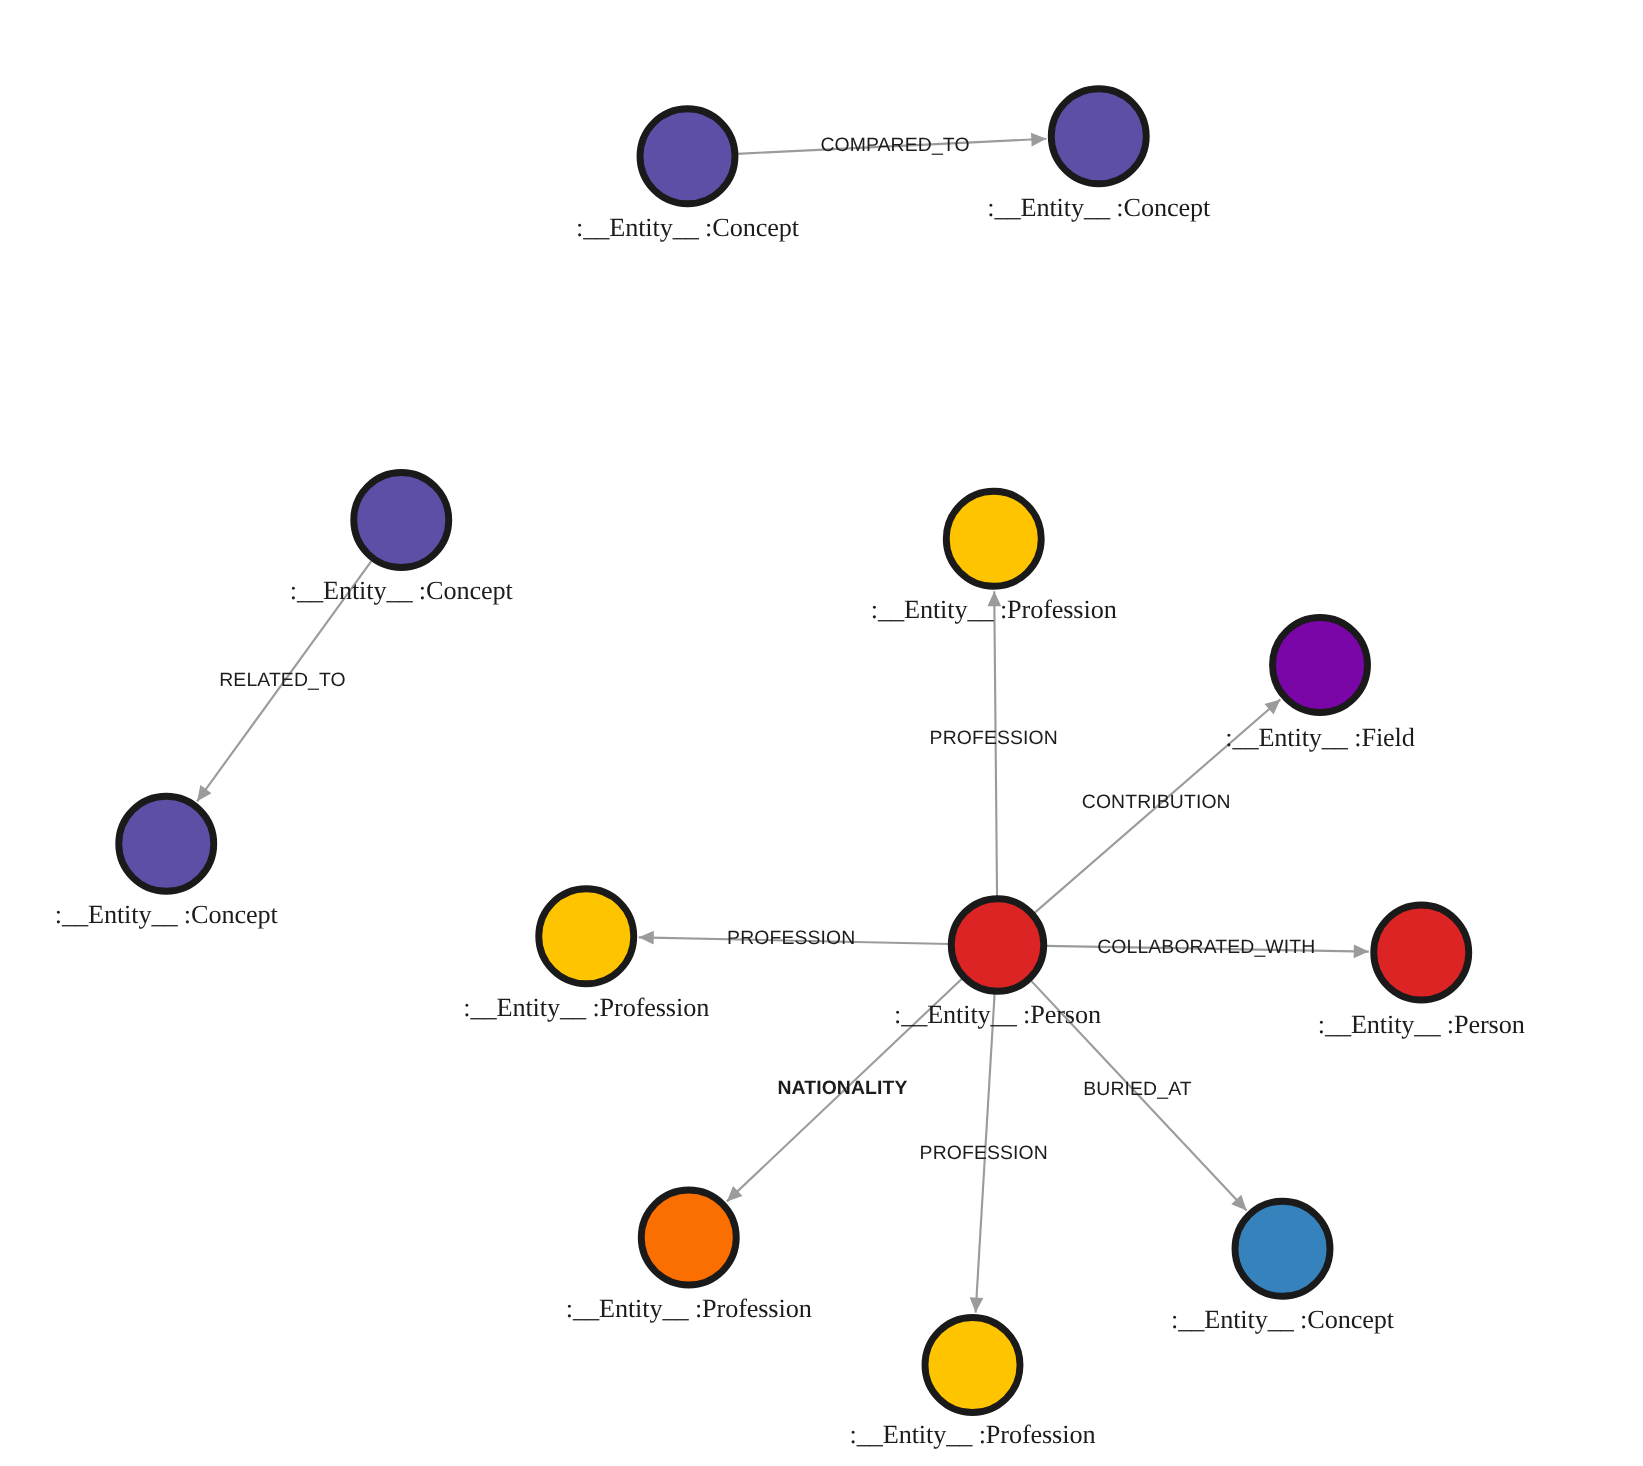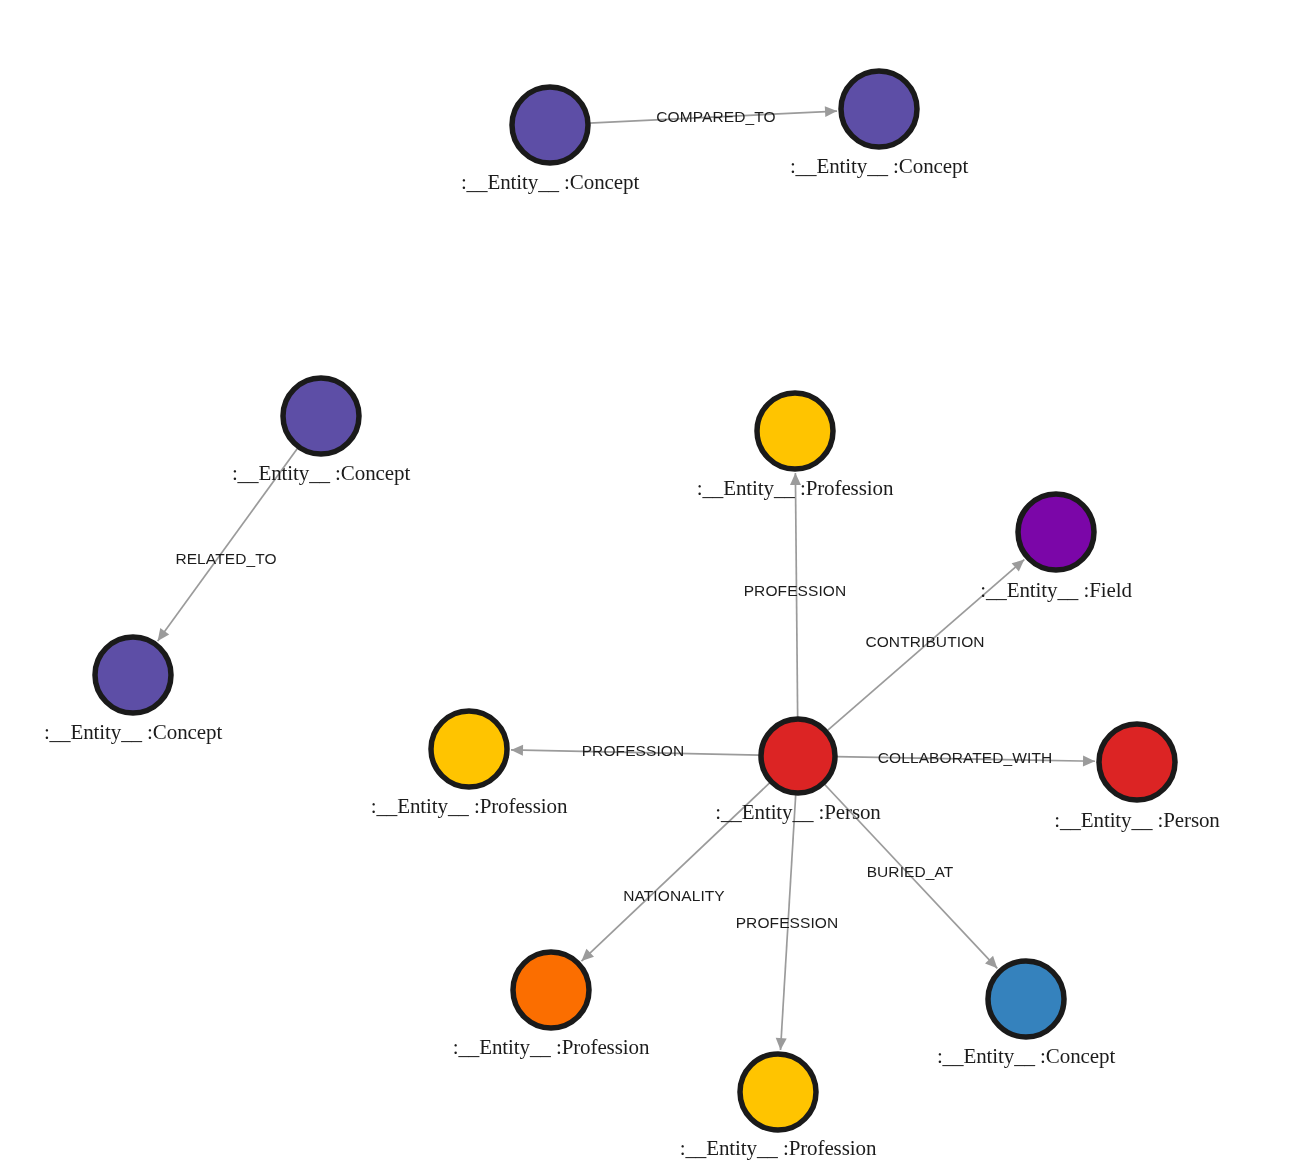--- a/index.html
+++ b/index.html
@@ -91,26 +91,26 @@
         <circle cx="469" cy="737" r="38" fill="#ffc400" class="node-circle"></circle>
         <circle cx="798" cy="744" r="37" fill="#dc2424" class="node-circle"></circle>
         <circle cx="1137" cy="750" r="38" fill="#dc2424" class="node-circle"></circle>
         <circle cx="551" cy="978" r="38" fill="#fb6e00" class="node-circle"></circle>
         <circle cx="1026" cy="987" r="38" fill="#3582bd" class="node-circle"></circle>
         <circle cx="778" cy="1080" r="38" fill="#ffc400" class="node-circle"></circle>
       </g>
   </svg>
   <div id="labels-layer">
       <div class="edge-label" style="left: 716px; top: 105px;">COMPARED_TO</div>
-      <div class="edge-label" style="left: 226px; top: 547px;">RELATED_TO</div>
+      <div class="edge-label" style="left: 226px; top: 533px;">RELATED_TO</div>
       <div class="edge-label" style="left: 795px; top: 579px;">PROFESSION</div>
       <div class="edge-label" style="left: 925px; top: 630px;">CONTRIBUTION</div>
       <div class="edge-label" style="left: 633px; top: 739px;">PROFESSION</div>
       <div class="edge-label" style="left: 965px; top: 746px; text-align: right;">COLLABORATED_WITH</div>
-      <div class="edge-label" style="left: 674px; top: 884px;">NATIONALITY</div>
+      <div class="edge-label" style="left: 674px; top: 859px; font-weight: bold;">NATIONALITY</div>
       <div class="edge-label" style="left: 787px; top: 911px;">PROFESSION</div>
       <div class="edge-label" style="left: 910px; top: 860px;">BURIED_AT</div>
       <div class="node-label" style="left: 550px; top: 170px;">:__Entity__ :Concept</div>
       <div class="node-label" style="left: 879px; top: 154px;">:__Entity__ :Concept</div>
       <div class="node-label" style="left: 321px; top: 461px;">:__Entity__ :Concept</div>
       <div class="node-label" style="left: 133px; top: 720px;">:__Entity__ :Concept</div>
       <div class="node-label" style="left: 795px; top: 476px;">:__Entity__ :Profession</div>
       <div class="node-label" style="left: 1056px; top: 578px;">:__Entity__ :Field</div>
       <div class="node-label" style="left: 469px; top: 794px;">:__Entity__ :Profession</div>
       <div class="node-label" style="left: 798px; top: 800px;">:__Entity__ :Person</div>

